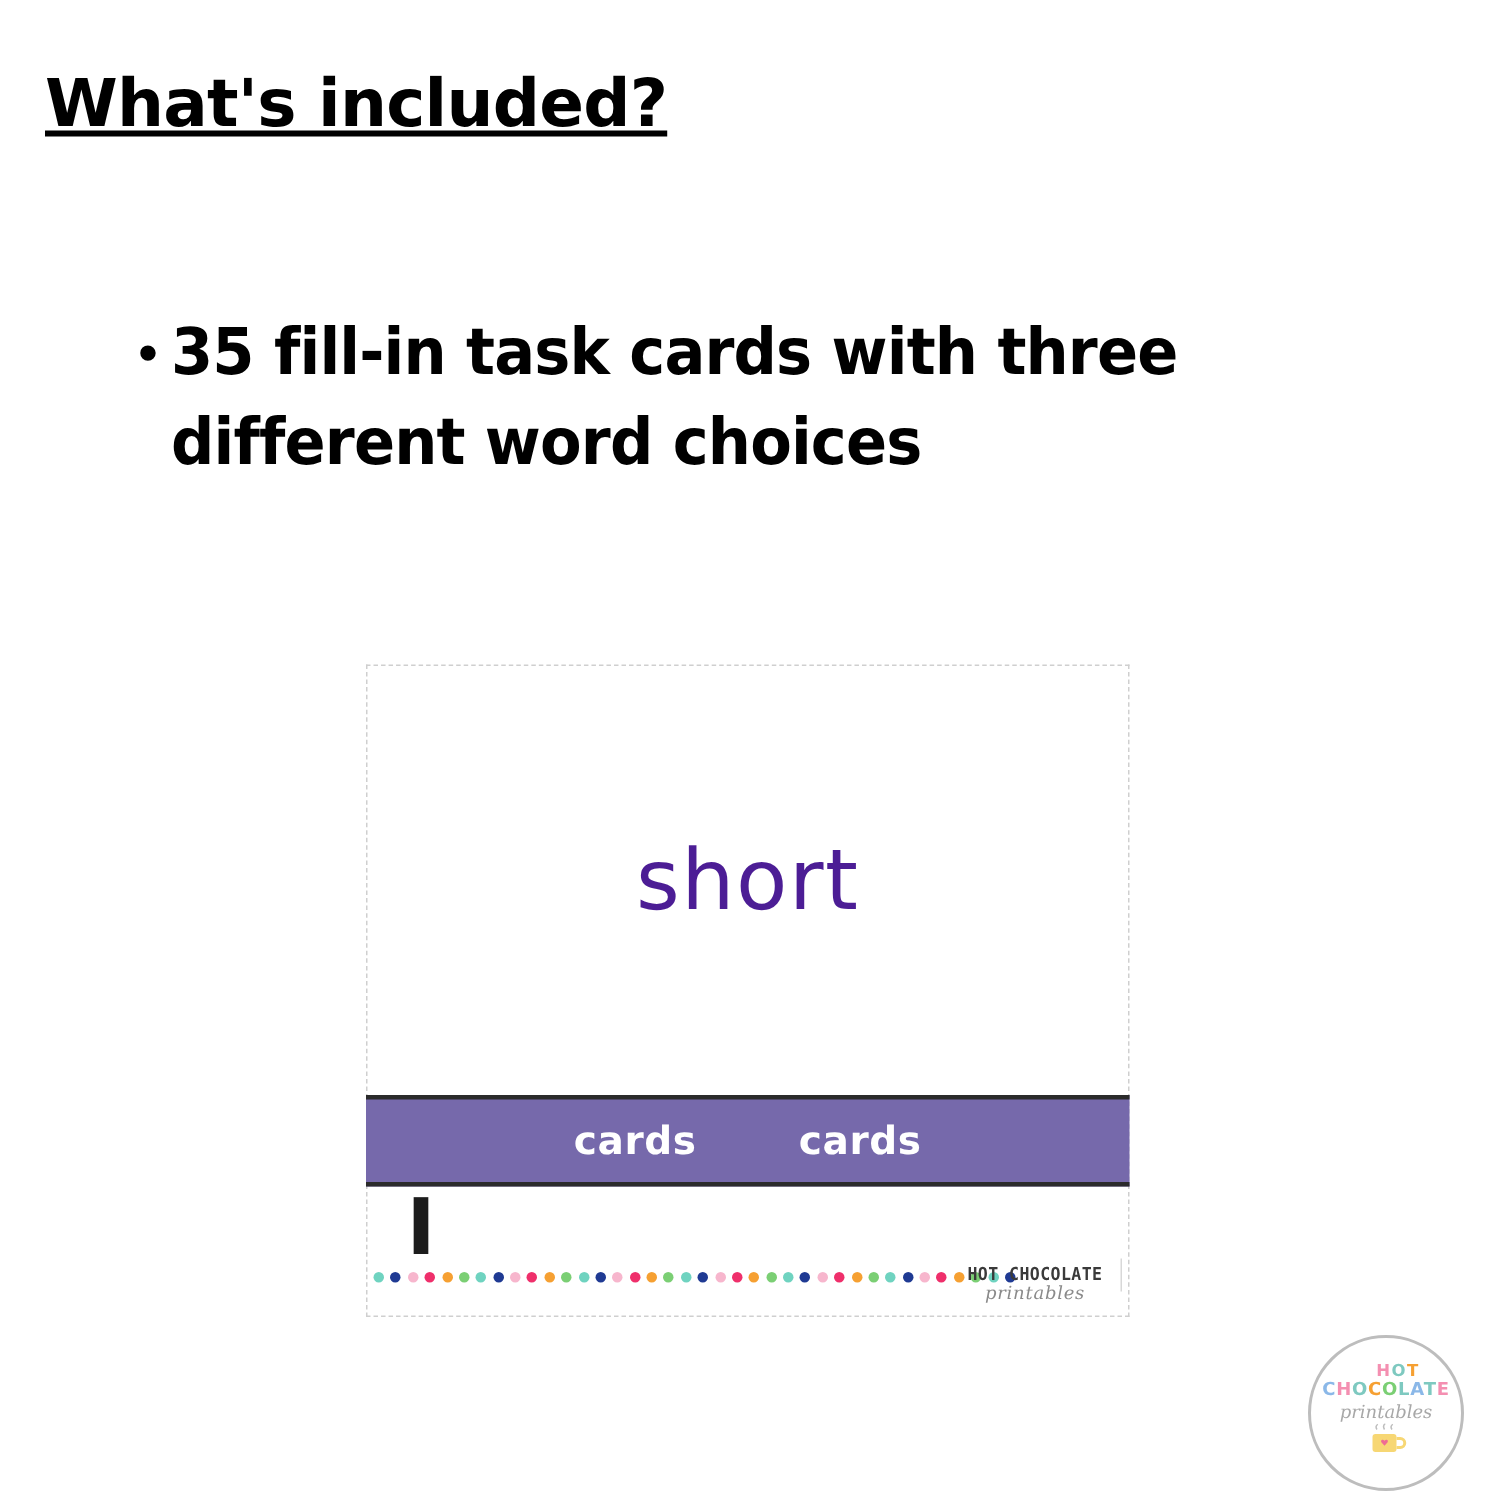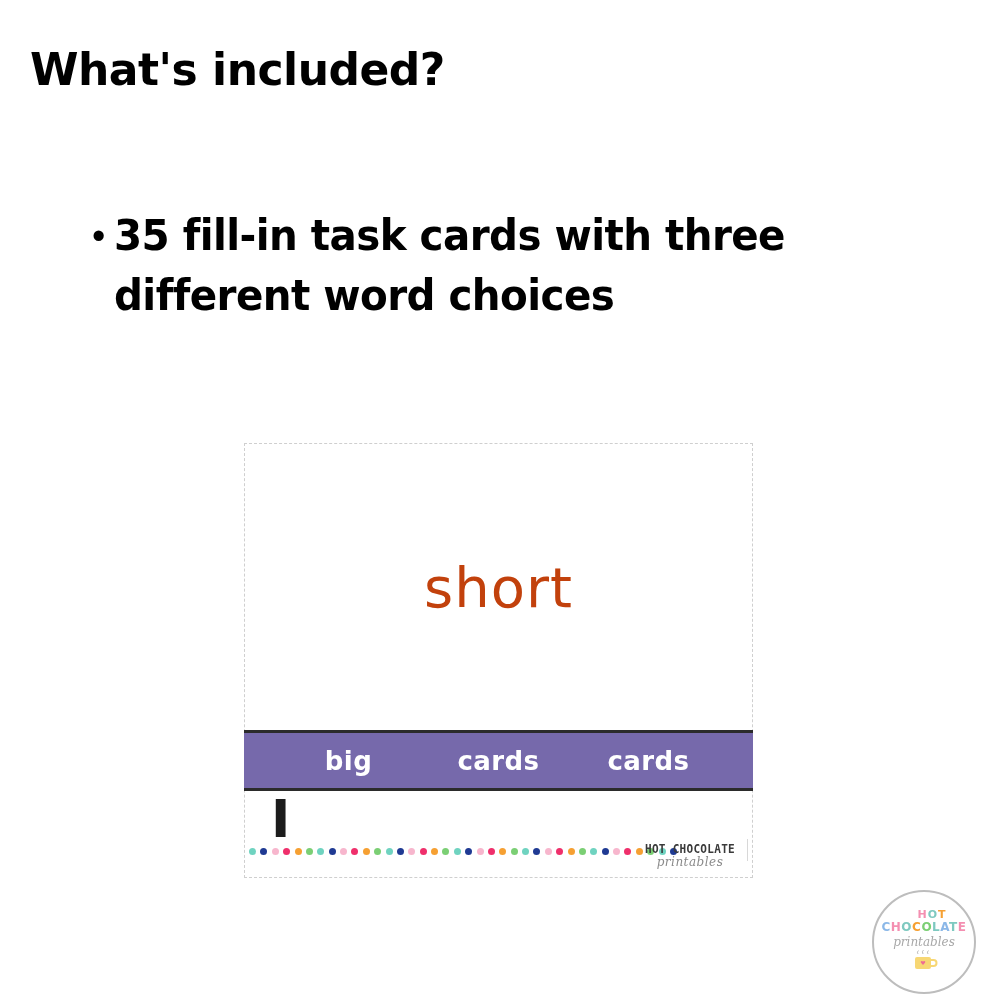--- a/index.html
+++ b/index.html
@@ -19,20 +19,21 @@
   .slide-title {
     position: absolute;
     left: 30px;
     top: 44px;
     font-family: "DejaVu Sans", sans-serif;
     font-weight: bold;
     font-size: 44px;
     letter-spacing: -0.5px;
     color: #000000;
     white-space: nowrap;
+    text-decoration: underline;
   }
 
   
   .bullet-list {
     position: absolute;
     left: 92px;
     top: 205px;
     width: 790px;
   }
   .bullet-row {
@@ -76,21 +77,21 @@
     right: 0;
     height: 286px;
     display: flex;
     align-items: center;
     justify-content: center;
   }
   .card-word {
     font-family: "DejaVu Sans", sans-serif;
     font-size: 56px;
     font-weight: 500;
-    color: #c2410c;
+    color: #4c1d95;
     letter-spacing: 1px;
   }
 
   
   .choices-bar {
     position: absolute;
     left: -1px;
     right: -1px;
     top: 286px;
     height: 61px;
@@ -239,21 +240,20 @@
   </div>
 </div>
 
 <div class="task-card">
 
   <div class="card-word-area">
     <div class="card-word">short</div>
   </div>
 
   <div class="choices-bar">
-    <div class="choice-word">big</div>
     <div class="choice-word">cards</div>
     <div class="choice-word">cards</div>
   </div>
 
   <div class="answer-area">
     <div class="answer-letter">I</div>
 
     <div class="dot-strip" id="dot-strip">
         <span class="dot" style="background: rgb(111, 211, 192);"></span>
         <span class="dot" style="background: rgb(31, 58, 147);"></span>

